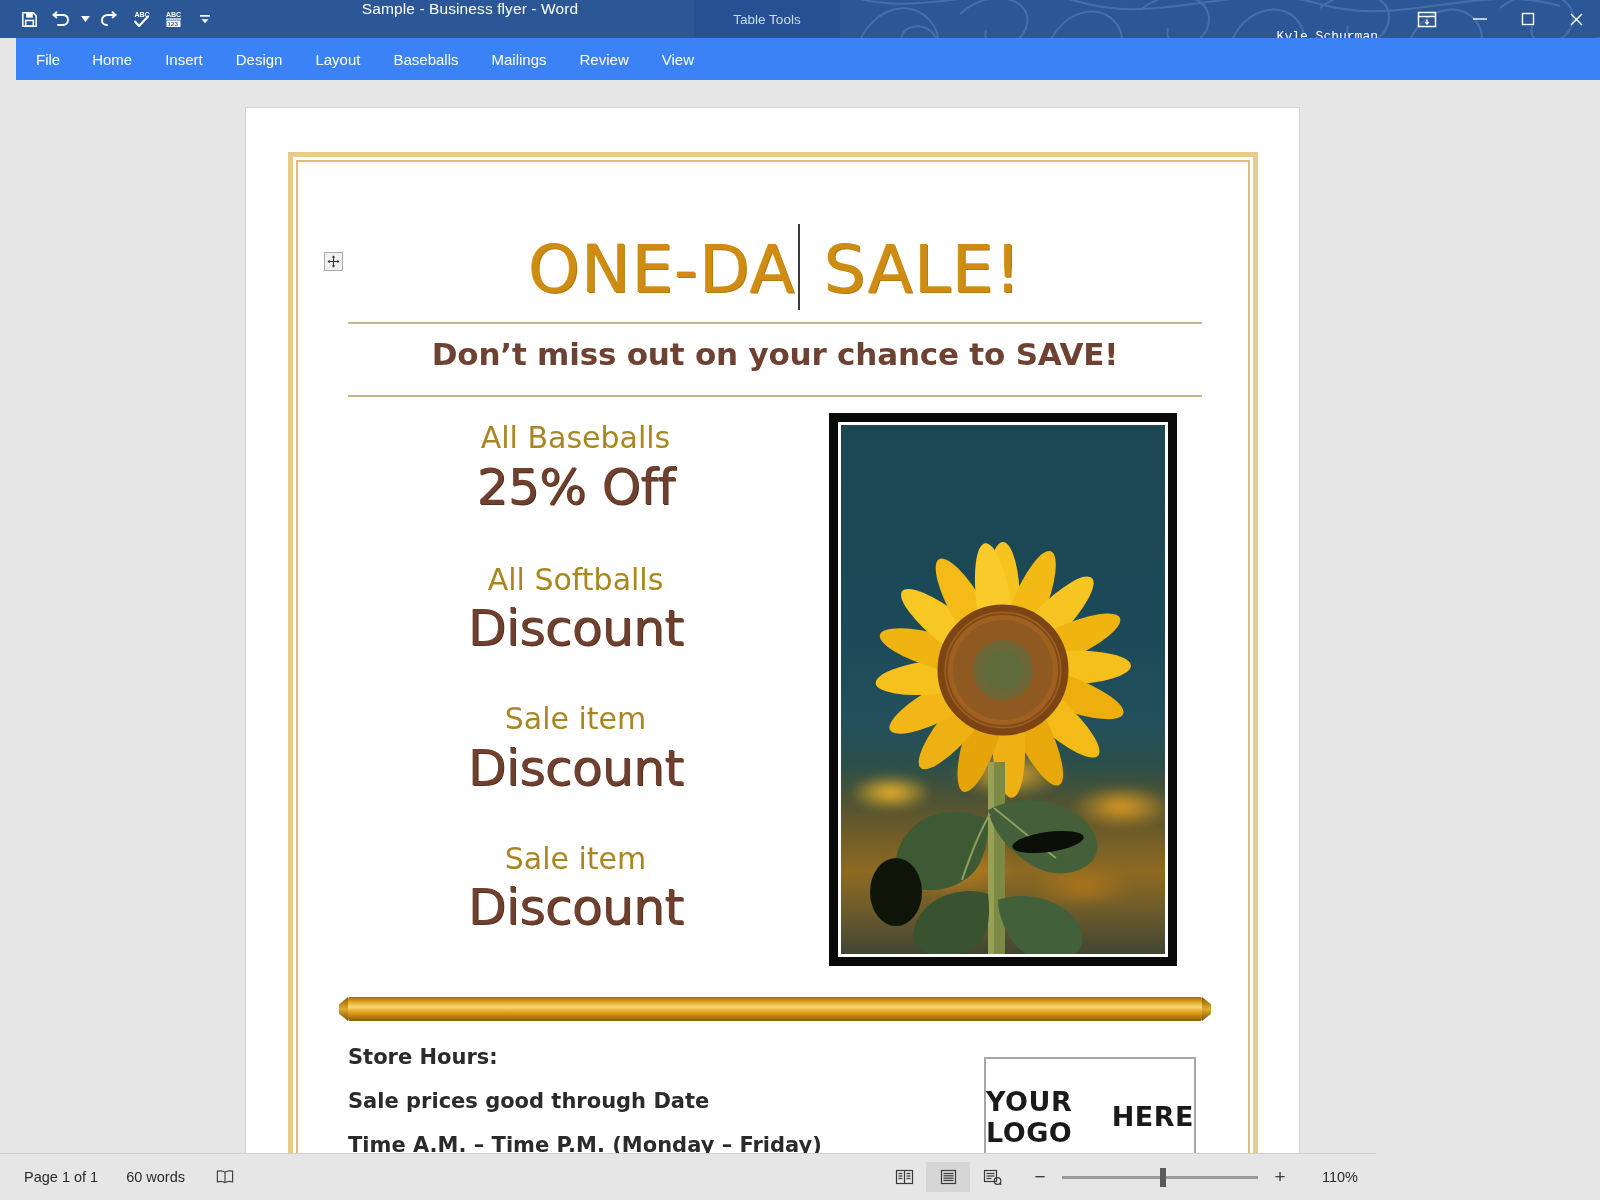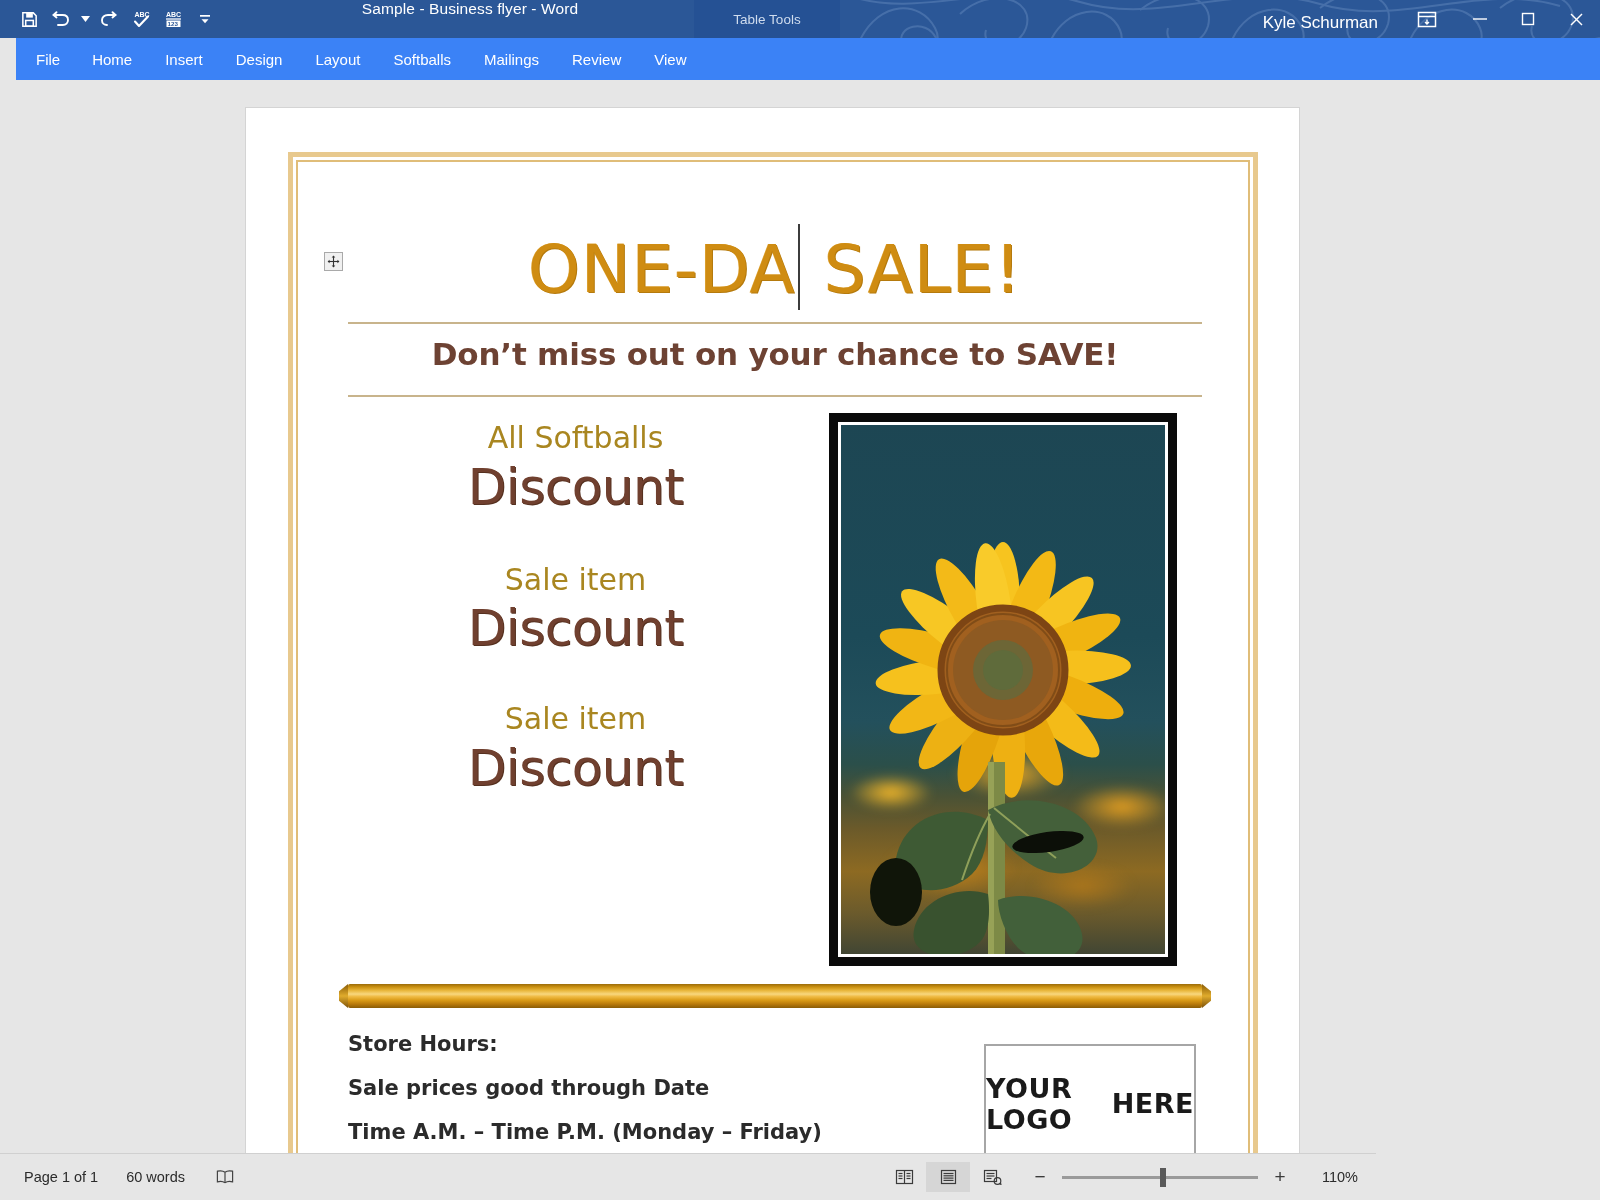--- a/index.html
+++ b/index.html
@@ -39,22 +39,22 @@
     position: absolute; left: 694px; top: 0; width: 146px; height: 80px;
     background: #255194;
   }
   .tabletools-label {
     position: absolute; left: 694px; top: 0; width: 146px; height: 38px;
     display: flex; align-items: center; justify-content: center;
     color: #cfdcee; font-size: 13.5px;
   }
 
   .win-user {
-    position: absolute; right: 222px; top: 4px; height: 38px; display: flex; align-items: center;
-    color: #fff; font-size: 17px;
+    position: absolute; right: 222px; top: 17px; height: 38px; display: flex; align-items: center;
+    color: #fff; font-size: 13px; font-family: Liberation Mono, monospace;
   }
   .win-btns { position: absolute; right: 0; top: 0; height: 38px; display: flex; align-items: center; }
   .win-btn {
     width: 48px; height: 38px; display: flex; align-items: center; justify-content: center;
     color: #fff;
   }
   .ribbon-opt { width: 58px; }
 
   
   .ribbonbar {
@@ -347,21 +347,21 @@
   </div>
 </div>
 
 <div class="ribbonbar">
   <div class="tabs">
     <div class="tab file">File</div>
     <div class="tab normal">Home</div>
     <div class="tab normal">Insert</div>
     <div class="tab normal">Design</div>
     <div class="tab normal">Layout</div>
-    <div class="tab normal">Softballs</div>
+    <div class="tab normal">Baseballs</div>
     <div class="tab normal">Mailings</div>
     <div class="tab normal">Review</div>
     <div class="tab normal">View</div>
   </div>
 
   <div class="tabletools-tabs">
     <div class="tab ctx" style="margin-right:0">Design</div>
     <div class="tab ctx" style="margin-right:0">Layout</div>
   </div>
 
@@ -409,20 +409,24 @@
 
           <div class="headline"><span>ONE-DA</span><span class="caret"></span><span> SALE!</span></div>
 
           <div class="rule"></div>
           <div class="subhead">Don’t miss out on your chance to SAVE!</div>
           <div class="rule"></div>
 
           <div class="body-cols">
             <div class="col-left">
 
+              <div class="item-block">
+                <div class="item-label">All Baseballs</div>
+                <div class="item-value">25% Off</div>
+              </div>
 
               <div class="item-block">
                 <div class="item-label">All Softballs</div>
                 <div class="item-value">Discount</div>
               </div>
 
               <div class="item-block">
                 <div class="item-label">Sale item</div>
                 <div class="item-value">Discount</div>
               </div>

